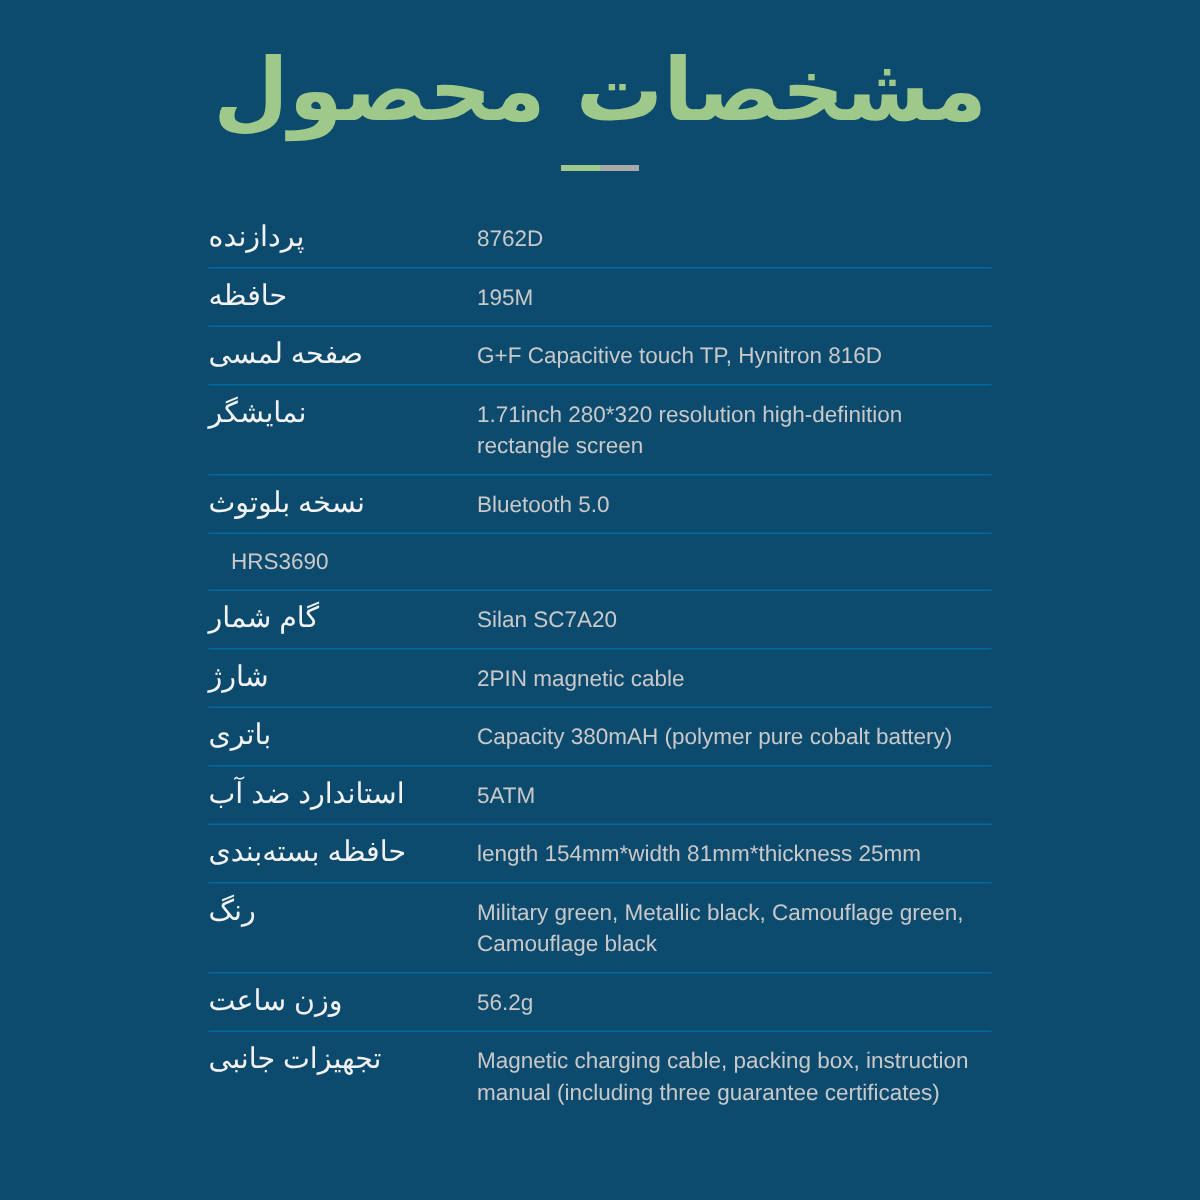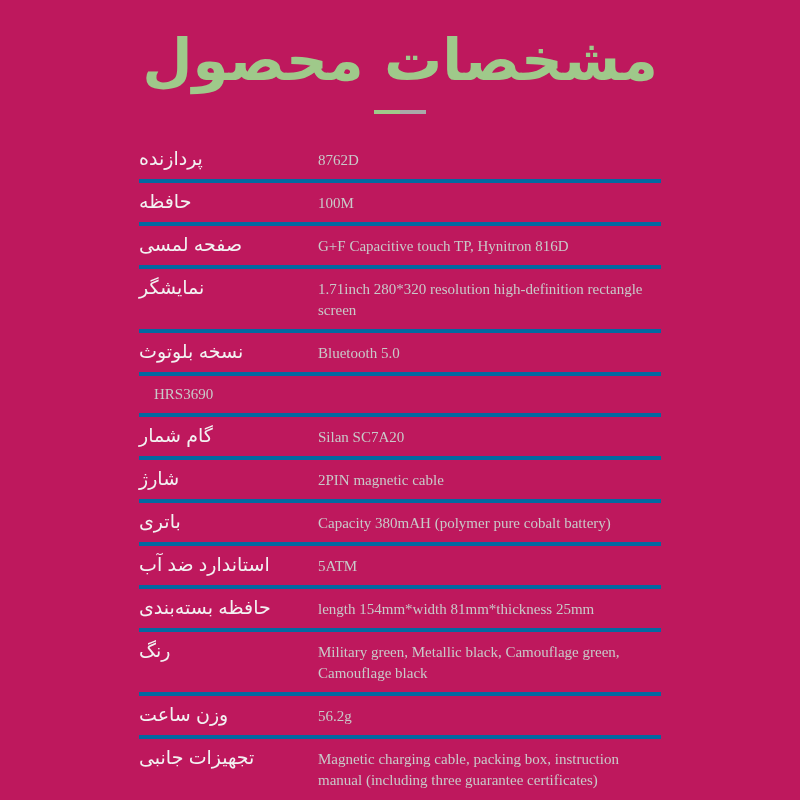--- a/index.html
+++ b/index.html
@@ -7,21 +7,21 @@
     padding: 0;
     background: #000000;
     width: 800px;
     height: 800px;
     overflow: hidden;
     font-family: "Liberation Sans", "DejaVu Sans", sans-serif;
   }
   .page {
     width: 800px;
     height: 800px;
-    background: #be185d;
+    background: #0c4a6e;
     box-sizing: border-box;
   }
   .title {
     direction: rtl;
     text-align: center;
     color: #9fc98a;
     font-family: "DejaVu Sans", sans-serif;
     font-weight: bold;
     font-size: 58px;
     line-height: 1.25;
@@ -45,21 +45,21 @@
     background: #a9a9a9;
   }
   .spec-table {
     width: 522px;
     margin: 26px auto 0 auto;
   }
   .spec-row {
     display: flex;
     align-items: baseline;
     padding: 8px 0;
-    border-bottom: 4px solid #0369a1;
+    border-bottom: 1px solid #0369a1;
   }
   .spec-row:last-child {
     border-bottom: none;
   }
   .spec-label {
     width: 164px;
     flex: 0 0 164px;
     direction: rtl;
     text-align: left; 
     color: #f2f2f2;
@@ -67,21 +67,20 @@
     line-height: 22px;
     white-space: nowrap;
   }
   .spec-value {
     flex: 1;
     margin-left: 15px;
     color: #c9c9c9;
     font-size: 15px;
     line-height: 21px;
     text-align: left;
-    font-family: Liberation Serif, serif;
   }
 </style>
 </head>
 <body>
 
 <div class="page">
 
   <div class="title">مشخصات محصول</div>
 
   <div class="title-underline">
@@ -90,21 +89,21 @@
   </div>
 
   <div class="spec-table">
     <div class="spec-row">
       <div class="spec-label" dir="rtl">پردازنده</div>
       <div class="spec-value">8762D</div>
     </div>
 
     <div class="spec-row">
       <div class="spec-label" dir="rtl">حافظه</div>
-      <div class="spec-value">100M</div>
+      <div class="spec-value">195M</div>
     </div>
 
     <div class="spec-row">
       <div class="spec-label" dir="rtl">صفحه لمسی</div>
       <div class="spec-value">G+F Capacitive touch TP, Hynitron 816D</div>
     </div>
 
     <div class="spec-row">
       <div class="spec-label" dir="rtl">نمایشگر</div>
       <div class="spec-value">1.71inch 280*320 resolution high-definition rectangle screen</div>

